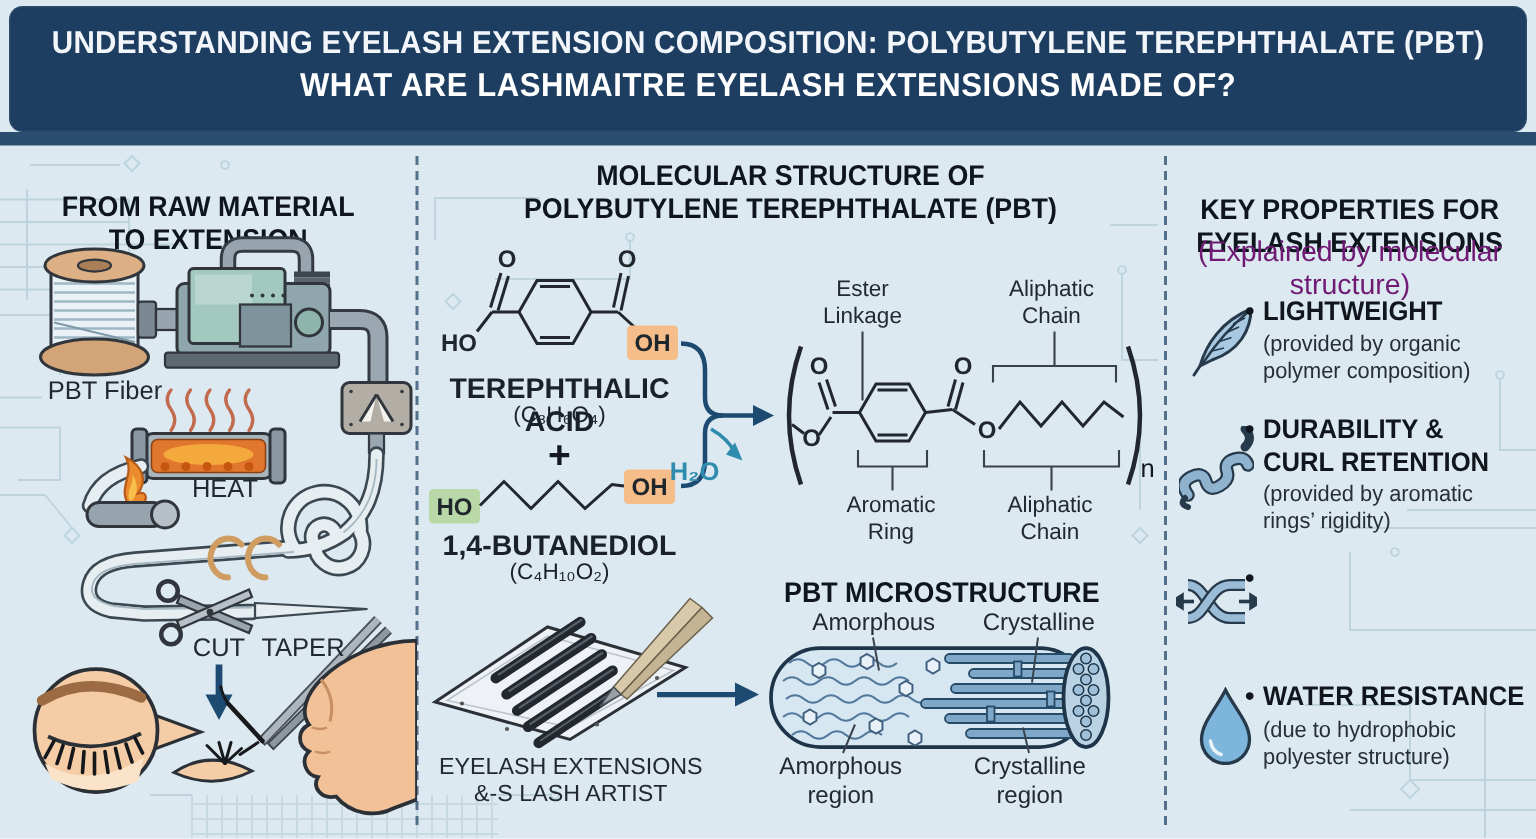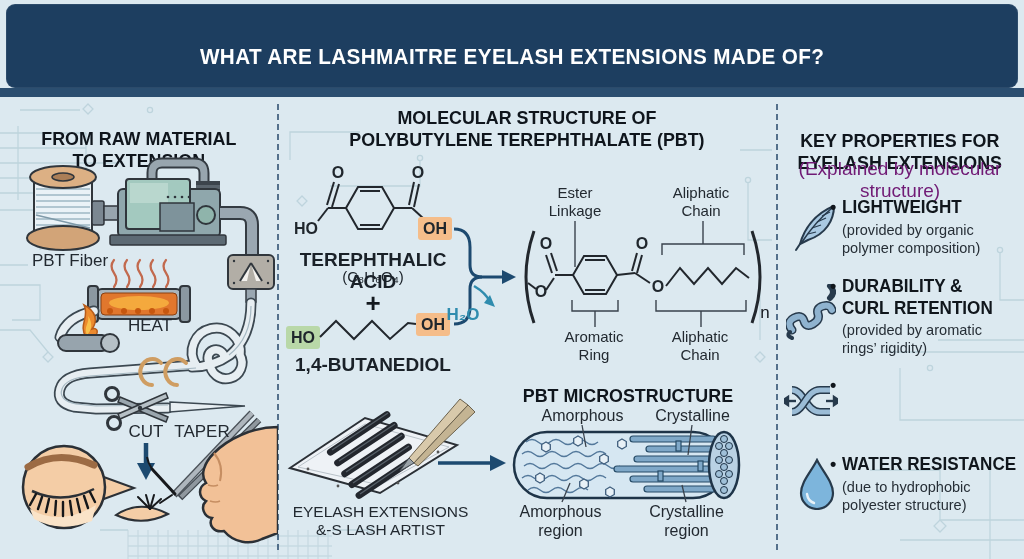--- a/index.html
+++ b/index.html
@@ -65,20 +65,21 @@
       <polygon points="88,104 93,109 88,114 83,109" fill="#dce9f0"></polygon>
       <polygon points="302,196 307,201 302,206 297,201" fill="#dce9f0"></polygon>
       <polygon points="760,352 765,357 760,362 755,357" fill="#dce9f0"></polygon>
       <polygon points="940,520 946,526 940,532 934,526" fill="#dce9f0"></polygon>
       <polygon points="48,352 53,357 48,362 43,357" fill="#dce9f0"></polygon>
     </g>
   </svg>
 
   <div class="hdr-panel"></div>
   <div class="hdr-strip"></div>
+  <div class="hdr-l1"><span class="cond">UNDERSTANDING EYELASH EXTENSION COMPOSITION: POLYBUTYLENE TEREPHTHALATE (PBT)</span></div>
   <div class="hdr-l2"><span class="cond">WHAT ARE LASHMAITRE EYELASH EXTENSIONS MADE OF?</span></div>
 
   <div class="divider" style="left:277px;"></div>
   <div class="divider" style="left:776px;"></div>
 
   <div class="lbl sec-title" style="left:0;top:107px;width:278px;margin-top:21px;"><span class="cond">FROM RAW MATERIAL
 TO EXTENSION</span></div>
 
   <svg class="abs" style="left:0;top:97px;" width="278" height="462" viewBox="0 0 278 462">
 
@@ -407,20 +408,21 @@
         <polygon points="190,308 197,315 140,369 136,366" fill="#c4b493" stroke="#6b614d" stroke-width="1"></polygon>
         <polygon points="136,366 131,361 122,374" fill="#9aa2a8" stroke="#4a5158" stroke-width="1"></polygon>
       </g>
     </g>
   </svg>
 
   <div class="lbl chem-name" style="left:288px;top:249px;width:170px;">TEREPHTHALIC ACID</div>
   <div class="lbl chem-formula" style="left:288px;top:268px;width:170px;">(C₈H₆O₄)</div>
   <div class="lbl plus" style="left:338px;top:288px;width:70px;">+</div>
   <div class="lbl chem-name" style="left:288px;top:354px;width:170px;">1,4-BUTANEDIOL</div>
+  <div class="lbl chem-formula" style="left:288px;top:373px;width:170px;">(C₄H₁₀O₂)</div>
   <div class="lbl h2o" style="left:438px;top:305px;width:50px;">H₂O</div>
 
   <div class="lbl small-lbl" style="left:545px;top:184px;width:60px;">Ester
 Linkage</div>
   <div class="lbl small-lbl" style="left:665px;top:184px;width:72px;">Aliphatic
 Chain</div>
   <div class="lbl small-lbl" style="left:562px;top:328px;width:64px;">Aromatic
 Ring</div>
   <div class="lbl small-lbl" style="left:664px;top:328px;width:72px;">Aliphatic
 Chain</div>

